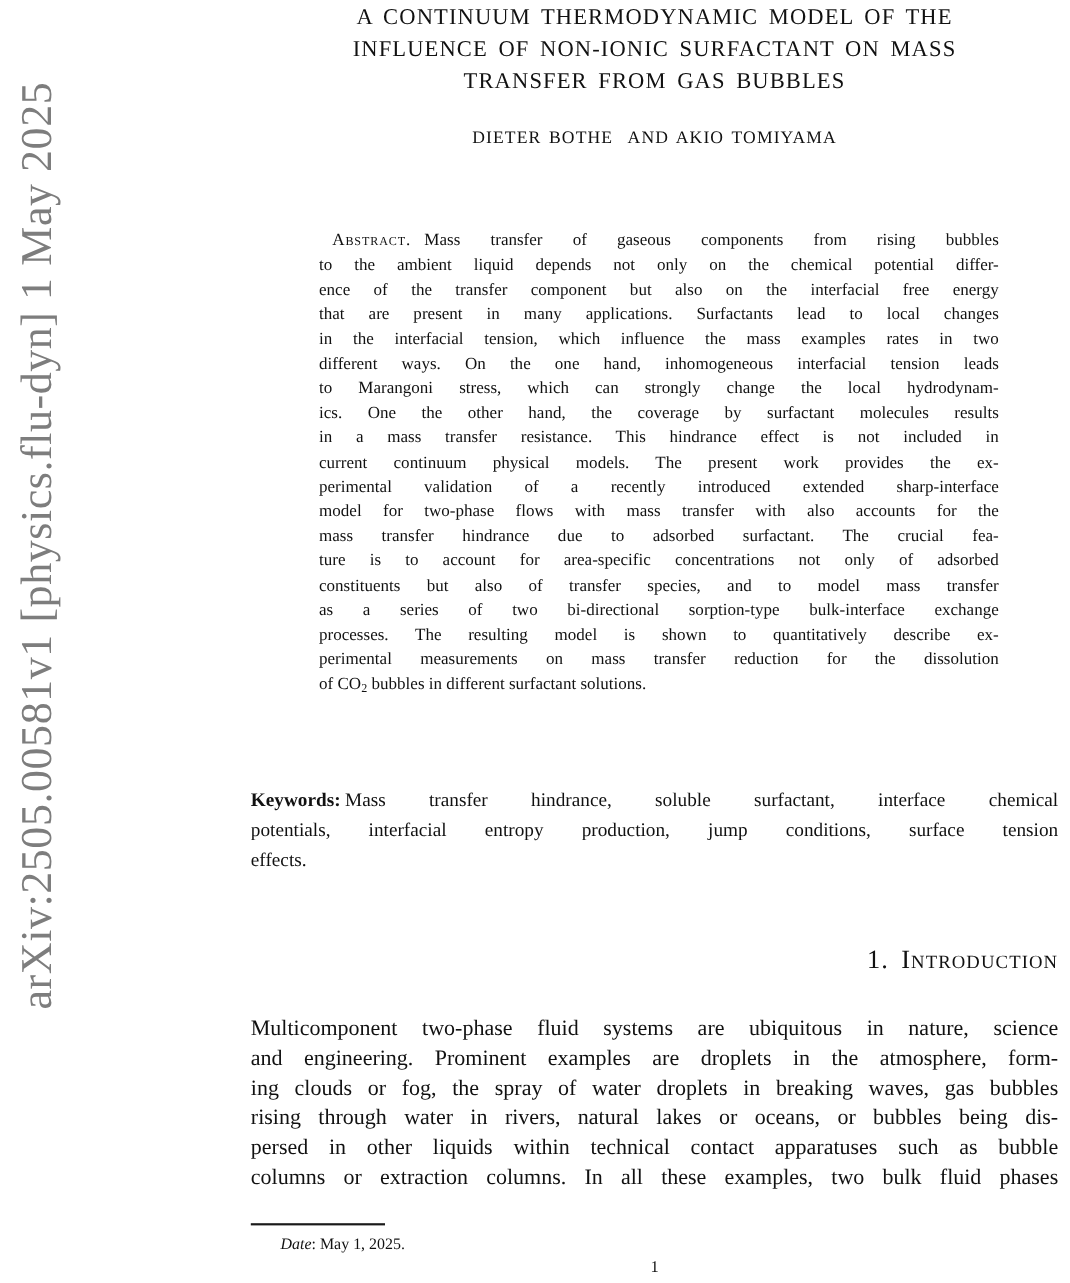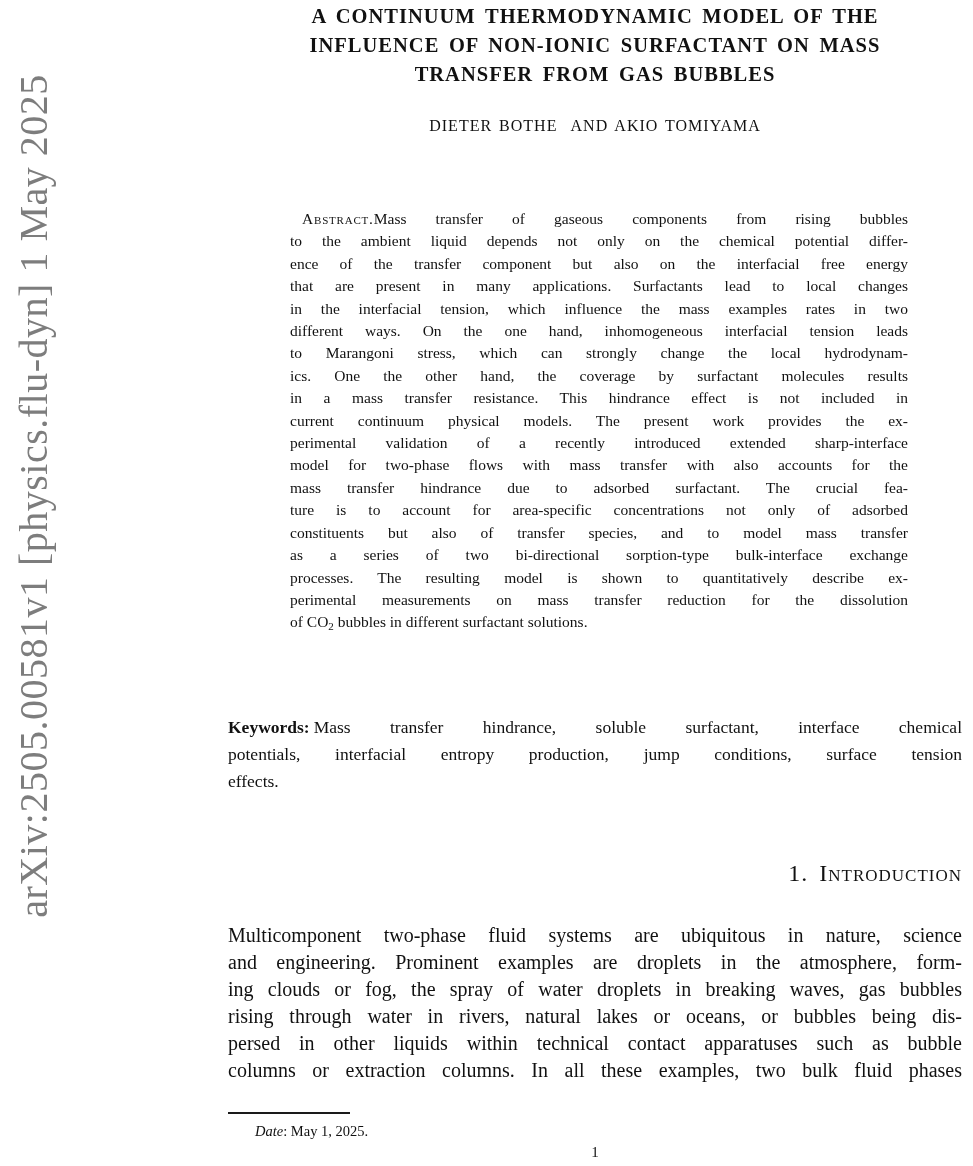--- a/index.html
+++ b/index.html
@@ -25,21 +25,21 @@
     color: #7d7d7d;
     letter-spacing: 0.5px;
   }
 
   
   .col { position: absolute; left: 228px; width: 734px; }
 
   .title {
     top: 2px;
     text-align: center;
-    font-weight: bold;
+    font-weight: normal;
     font-size: 20.5px;
     line-height: 29px;
     letter-spacing: 1px;
     word-spacing: 3.5px;
   }
 
   .authors {
     top: 117px;
     text-align: center;
     font-size: 16px;
@@ -54,21 +54,21 @@
     top: 208px;
     font-size: 15.5px;
     line-height: 22.4px;
   }
   .aline { text-align: justify; text-align-last: justify; }
   .aline.first { text-indent: 12px; }
   .aline.last { text-align-last: left; text-align: left; }
   .abs-label {
     font-variant: small-caps;
     letter-spacing: 0.8px;
-    margin-right: 0;
+    margin-right: 12px;
   }
   .sub { font-size: 11px; vertical-align: -3px; line-height: 0; }
 
   .keywords {
     top: 714px;
     font-size: 17.5px;
     line-height: 27px;
   }
   .kline { text-align: justify; text-align-last: justify; }
   .kline.last { text-align: left; text-align-last: left; }

